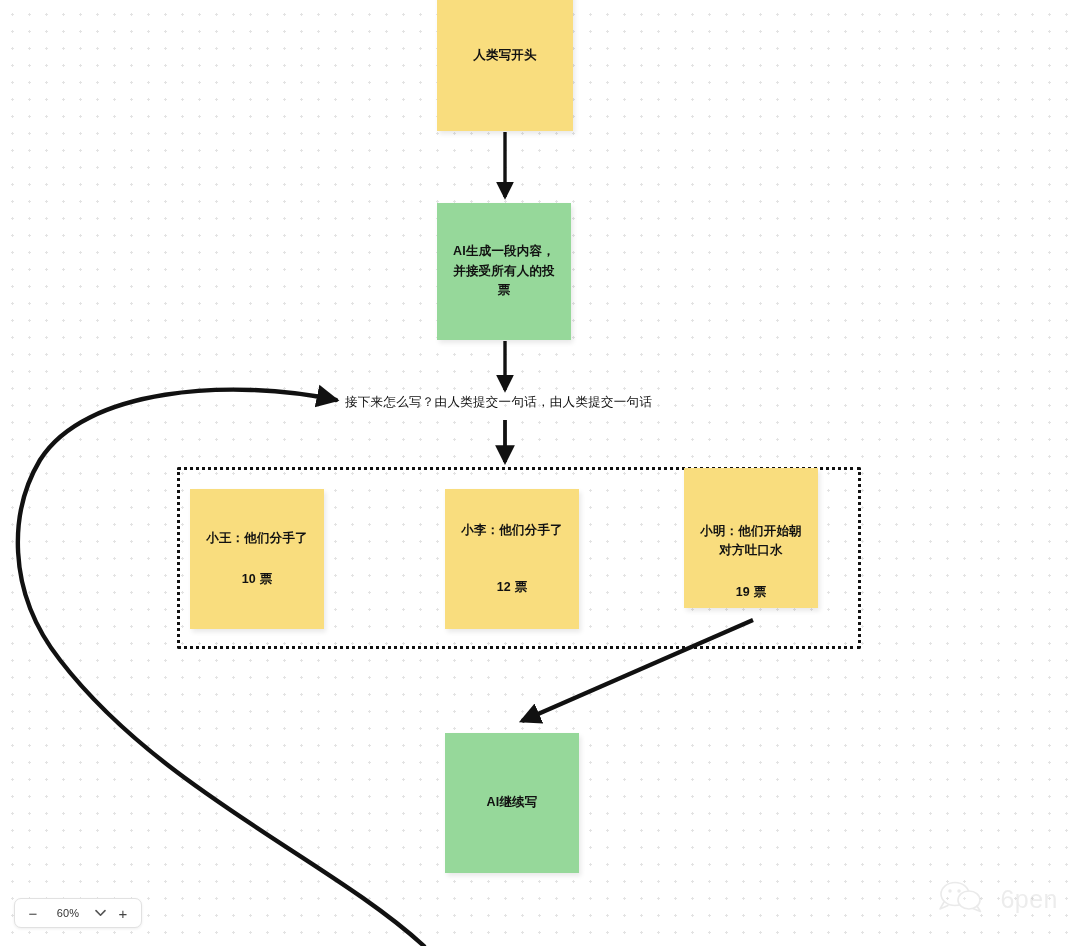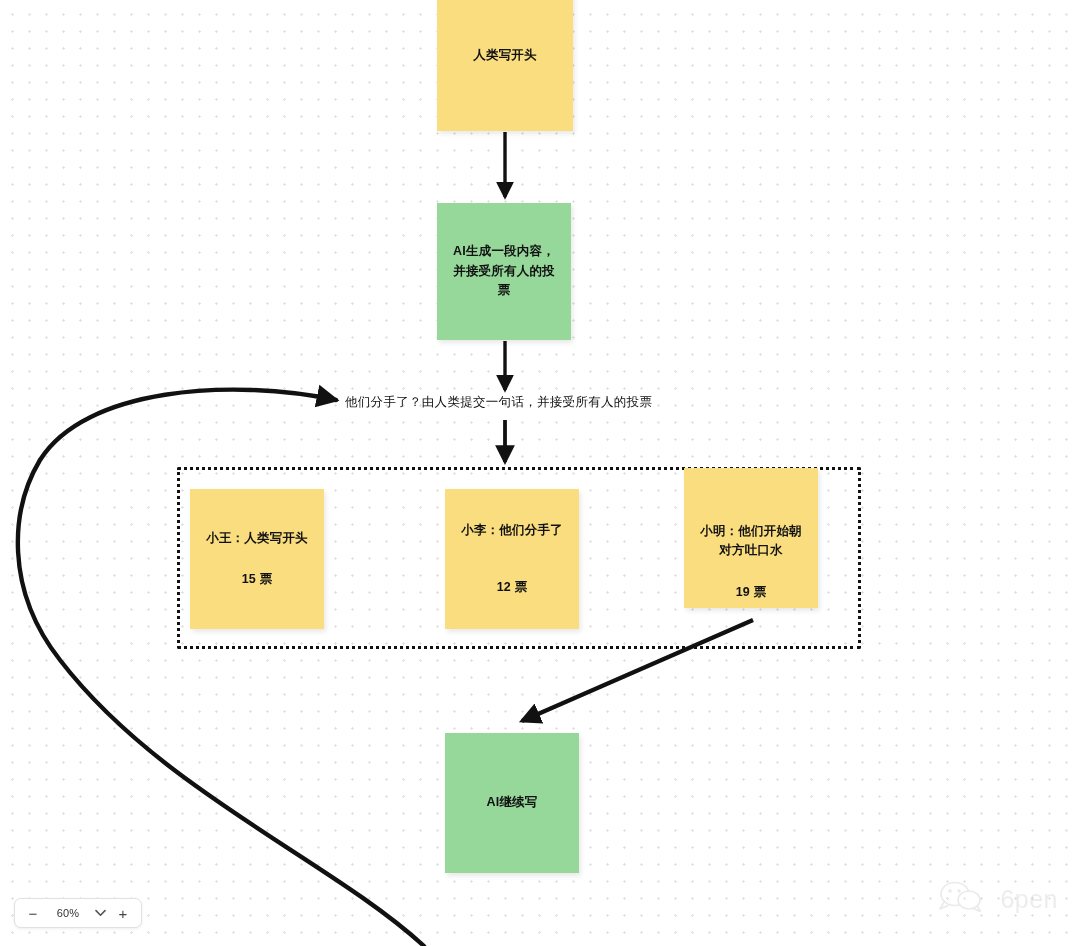--- a/index.html
+++ b/index.html
@@ -175,27 +175,27 @@
   </svg>
 
   <div class="node yellow" id="node-human-start">
     <span>人类写开头</span>
   </div>
 
   <div class="node green" id="node-ai-generate">
     <span>AI生成一段内容，并接受所有人的投票</span>
   </div>
 
-  <div id="edge-label-vote">他们分手了？由人类提交一句话，并接受所有人的投票</div>
+  <div id="edge-label-vote">接下来怎么写？由人类提交一句话，由人类提交一句话</div>
 
   <div id="vote-group"></div>
 
   <div class="node yellow" id="node-vote-wang">
-    <span>小王：人类写开头</span>
-    <span class="sub">15 票</span>
+    <span>小王：他们分手了</span>
+    <span class="sub">10 票</span>
   </div>
 
   <div class="node yellow" id="node-vote-li">
     <span>小李：他们分手了</span>
     <span class="sub">12 票</span>
   </div>
 
   <div class="node yellow" id="node-vote-ming">
     <span>小明：他们开始朝对方吐口水</span>
     <span class="sub">19 票</span>

